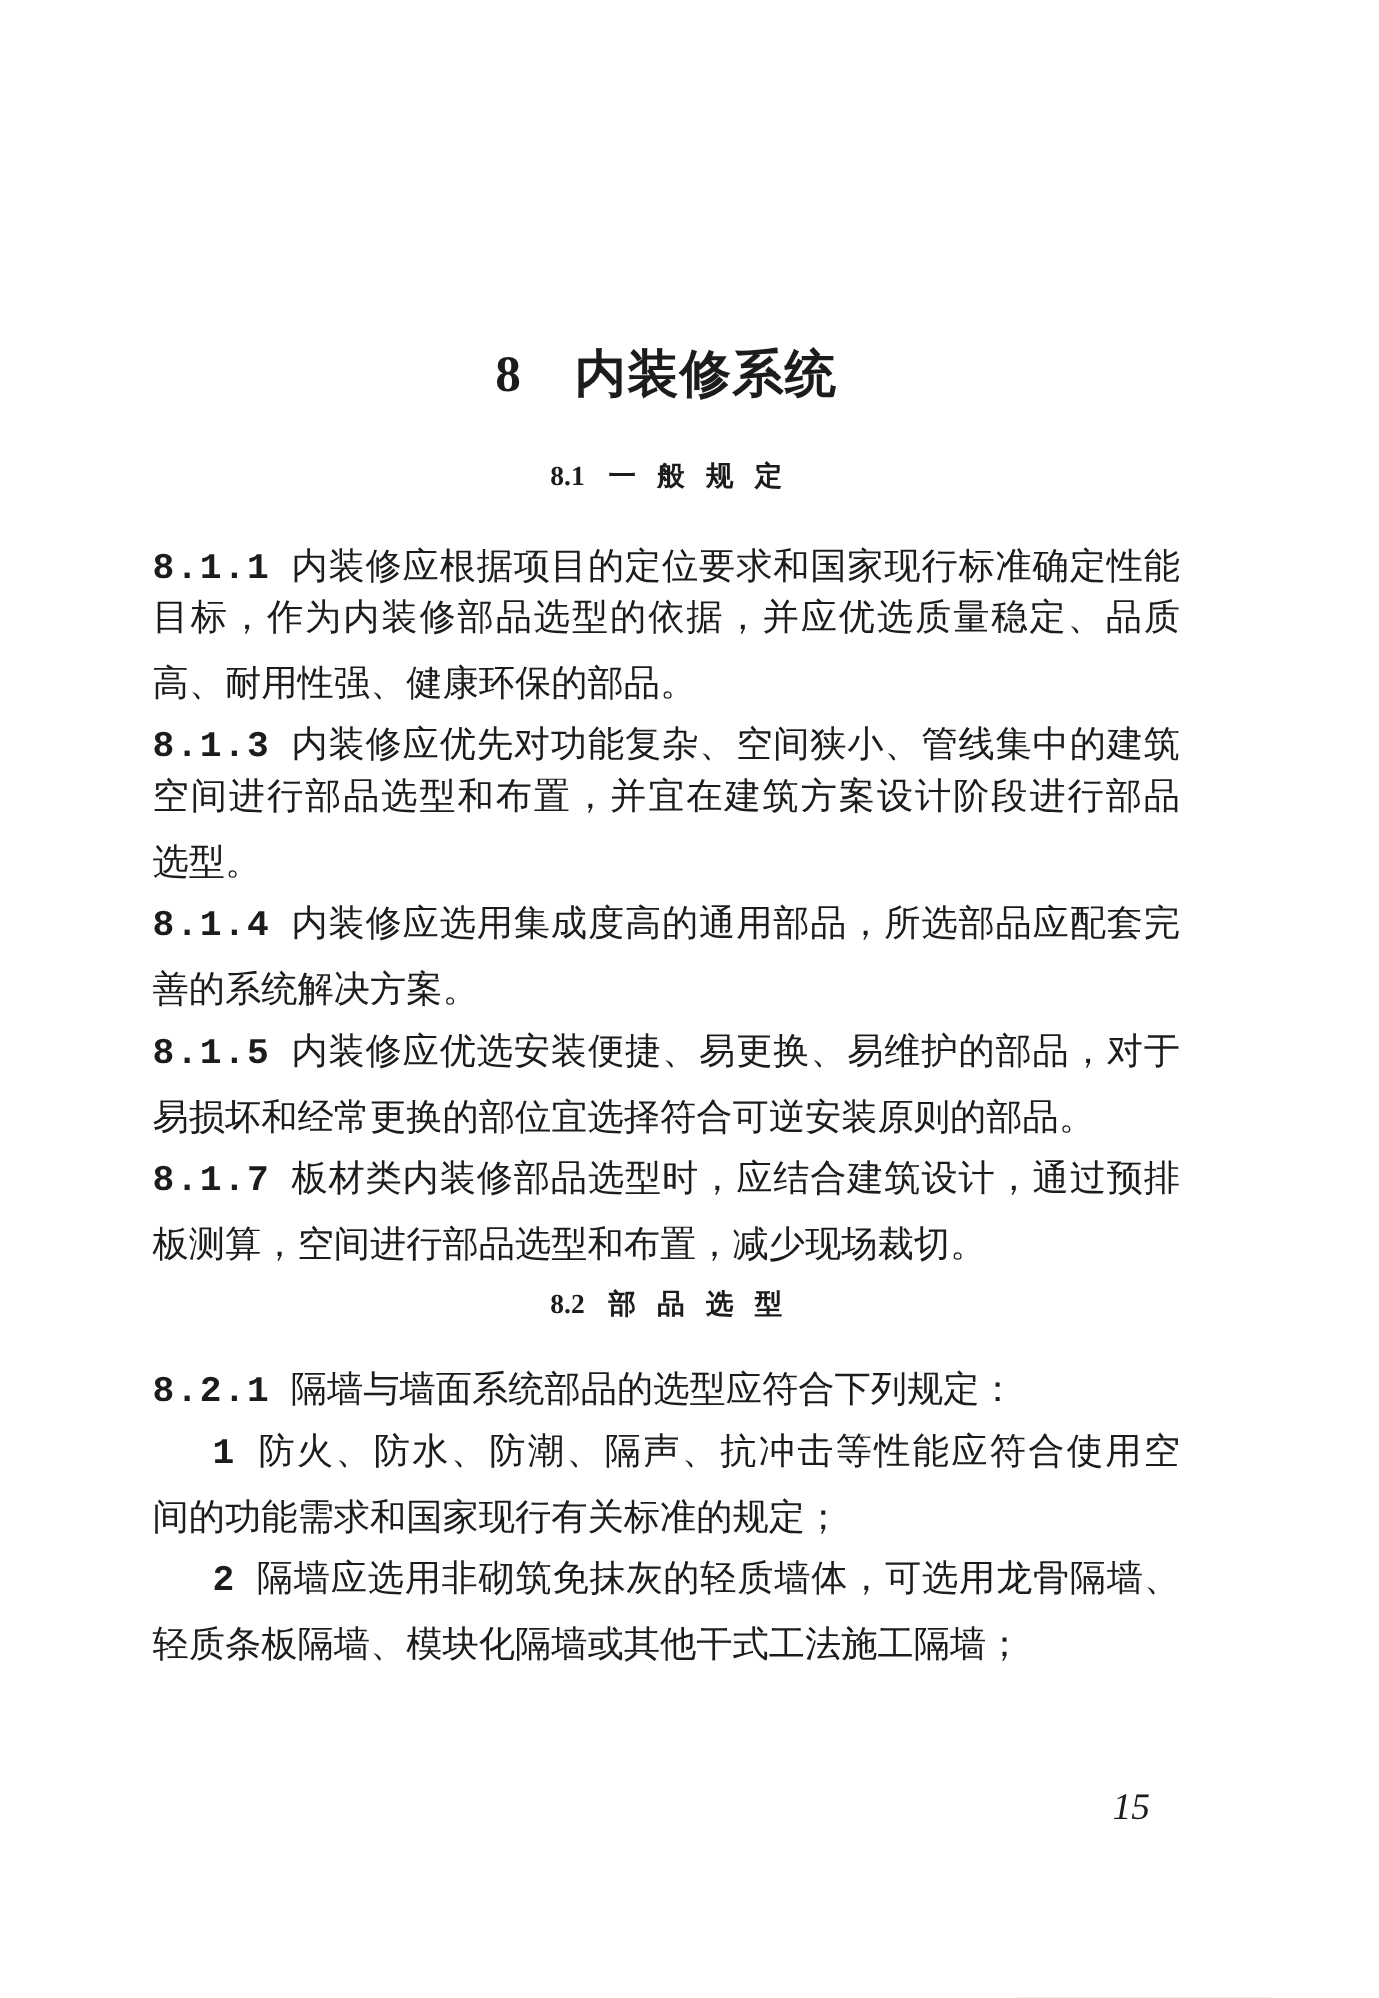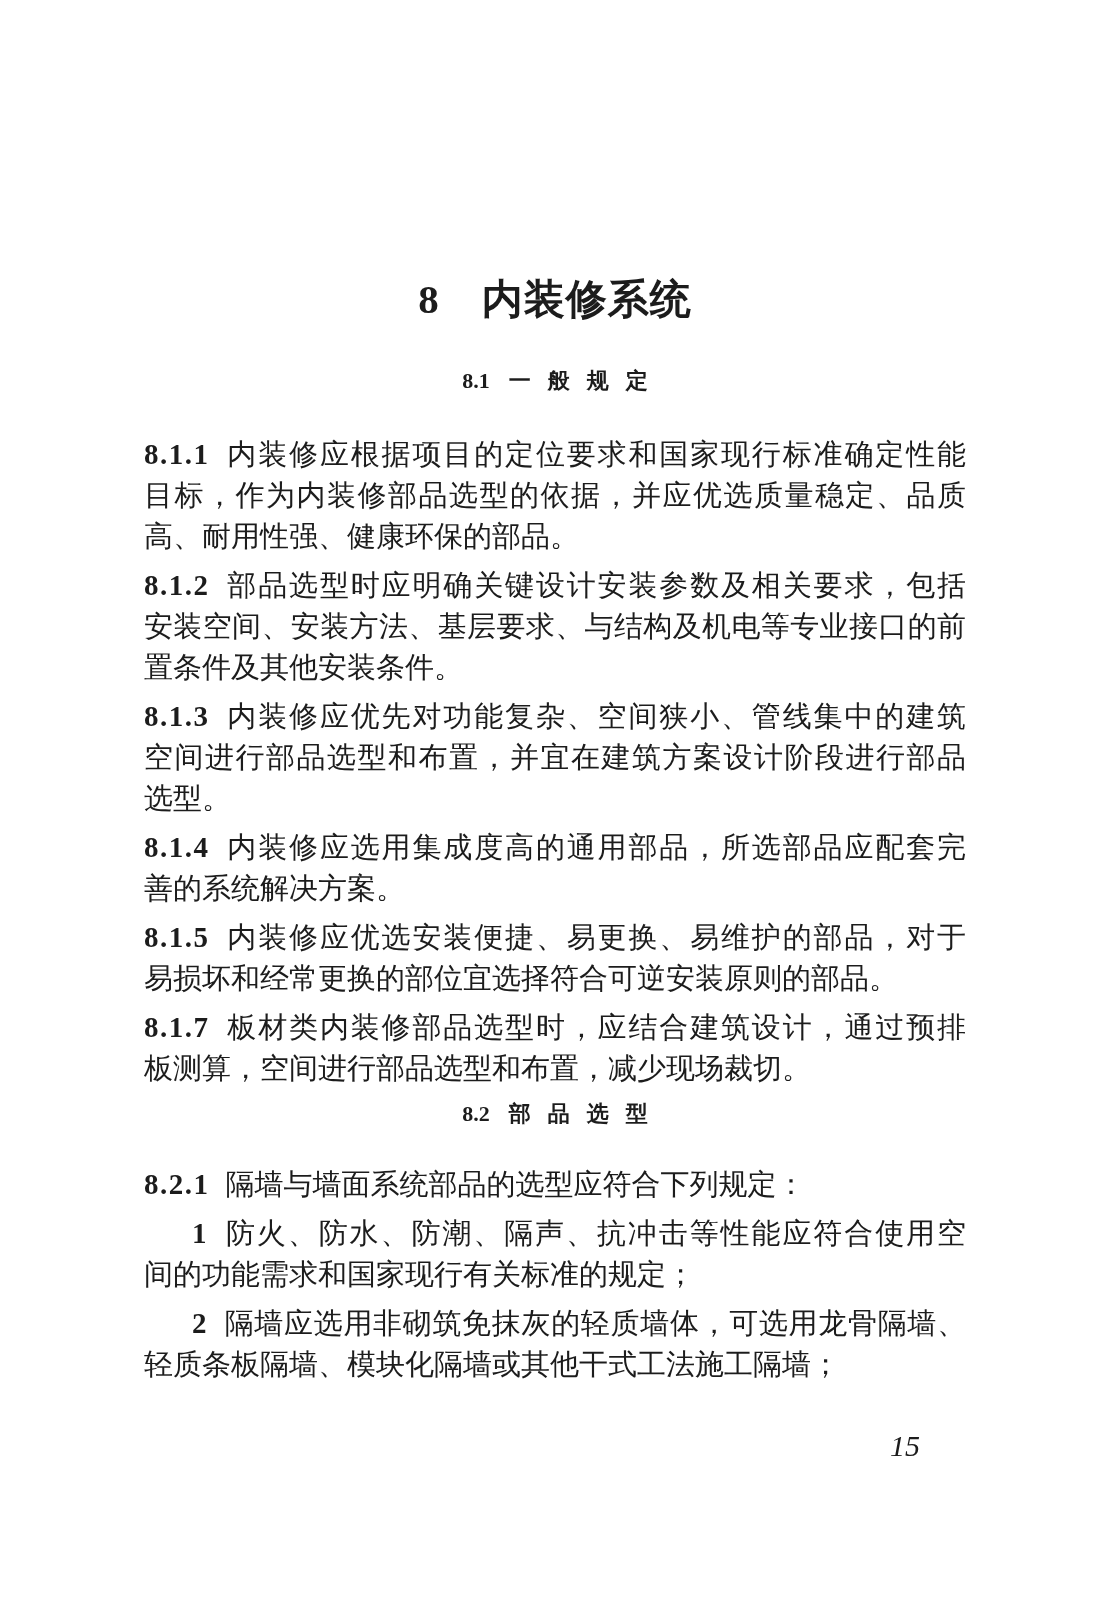--- a/index.html
+++ b/index.html
@@ -11,21 +11,21 @@
     position: relative;
     width: 1103px;
     height: 1598px;
     background: #ffffff;
     overflow: hidden;
     color: #1c1c1c;
     font-family: "Liberation Serif", "DejaVu Serif", serif;
   }
   .content {
     position: absolute;
-    left: 144px;
+    left: 122px;
     top: 0;
     width: 822px;
   }
   
   .chapter-title {
     margin: 0;
     padding-top: 275px;
     font-size: 41px;
     line-height: 48px;
     font-weight: bold;
@@ -62,23 +62,25 @@
   .clauses.c82 { margin-top: 33px; }
   .clause {
     margin: 0 0 8px 0;
     font-size: 29px;
   }
   .clause .line {
     line-height: 41px;
     text-align: justify;
     text-align-last: justify;
     text-justify: inter-character;
+    font-family: Liberation Mono, monospace;
   }
   .clause .line.last {
     text-align-last: left;
+    margin-top: 12px;
   }
   .clause-num {
     font-weight: bold;
     letter-spacing: 1.5px;
     margin-right: 16px;
   }
   .clause.sub-item .line.first {
     text-indent: 48px;
   }
   
@@ -100,25 +102,20 @@
 
     <h1 class="chapter-title"><span class="ch-num">8</span><span>内装修系统</span></h1>
 
     <h2 class="section-heading s81"><span class="h-num">8.1</span><span class="h-title">一般规定</span></h2>
 
     <div class="clauses c81">
         <div class="clause">
           <div class="line first"><span class="clause-num">8.1.1</span><span>内装修应根据项目的定位要求和国家现行标准确定性能</span></div>
           <div class="line">目标，作为内装修部品选型的依据，并应优选质量稳定、品质</div>
           <div class="line last">高、耐用性强、健康环保的部品。</div>
-        </div>
-        <div class="clause">
-          <div class="line first"><span class="clause-num">8.1.2</span><span>部品选型时应明确关键设计安装参数及相关要求，包括</span></div>
-          <div class="line">安装空间、安装方法、基层要求、与结构及机电等专业接口的前</div>
-          <div class="line last">置条件及其他安装条件。</div>
         </div>
         <div class="clause">
           <div class="line first"><span class="clause-num">8.1.3</span><span>内装修应优先对功能复杂、空间狭小、管线集中的建筑</span></div>
           <div class="line">空间进行部品选型和布置，并宜在建筑方案设计阶段进行部品</div>
           <div class="line last">选型。</div>
         </div>
         <div class="clause">
           <div class="line first"><span class="clause-num">8.1.4</span><span>内装修应选用集成度高的通用部品，所选部品应配套完</span></div>
           <div class="line last">善的系统解决方案。</div>
         </div>

